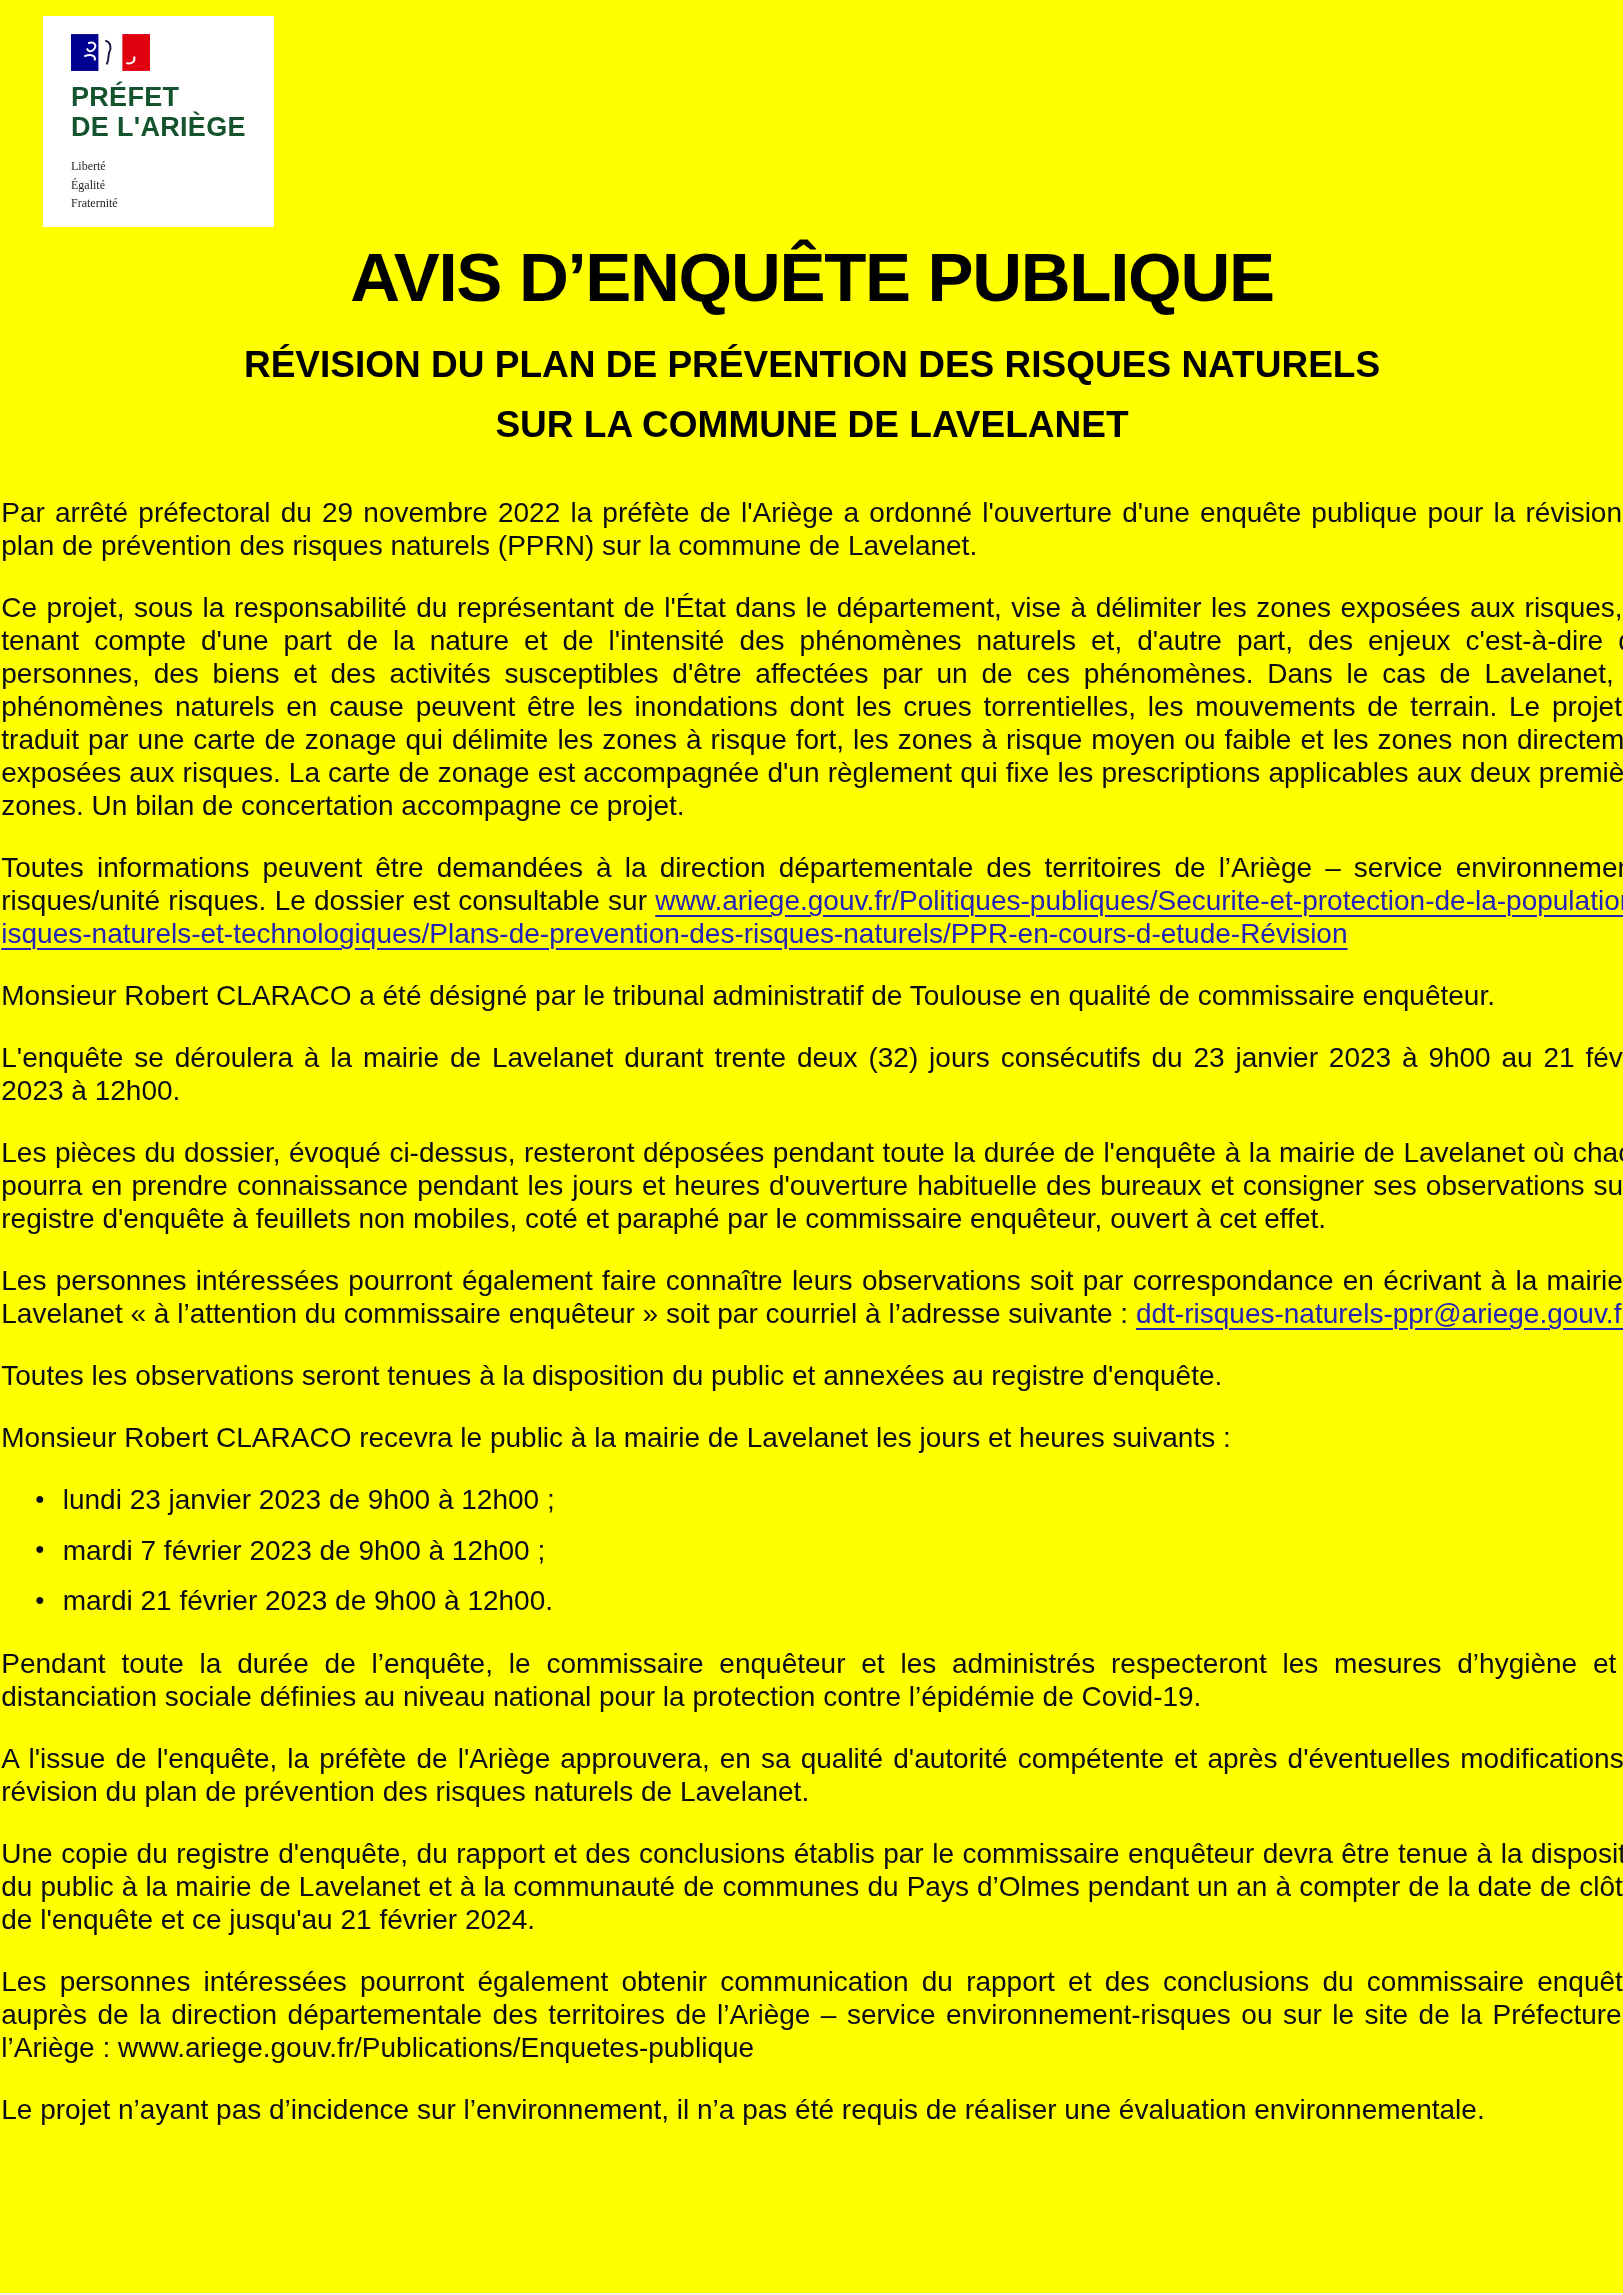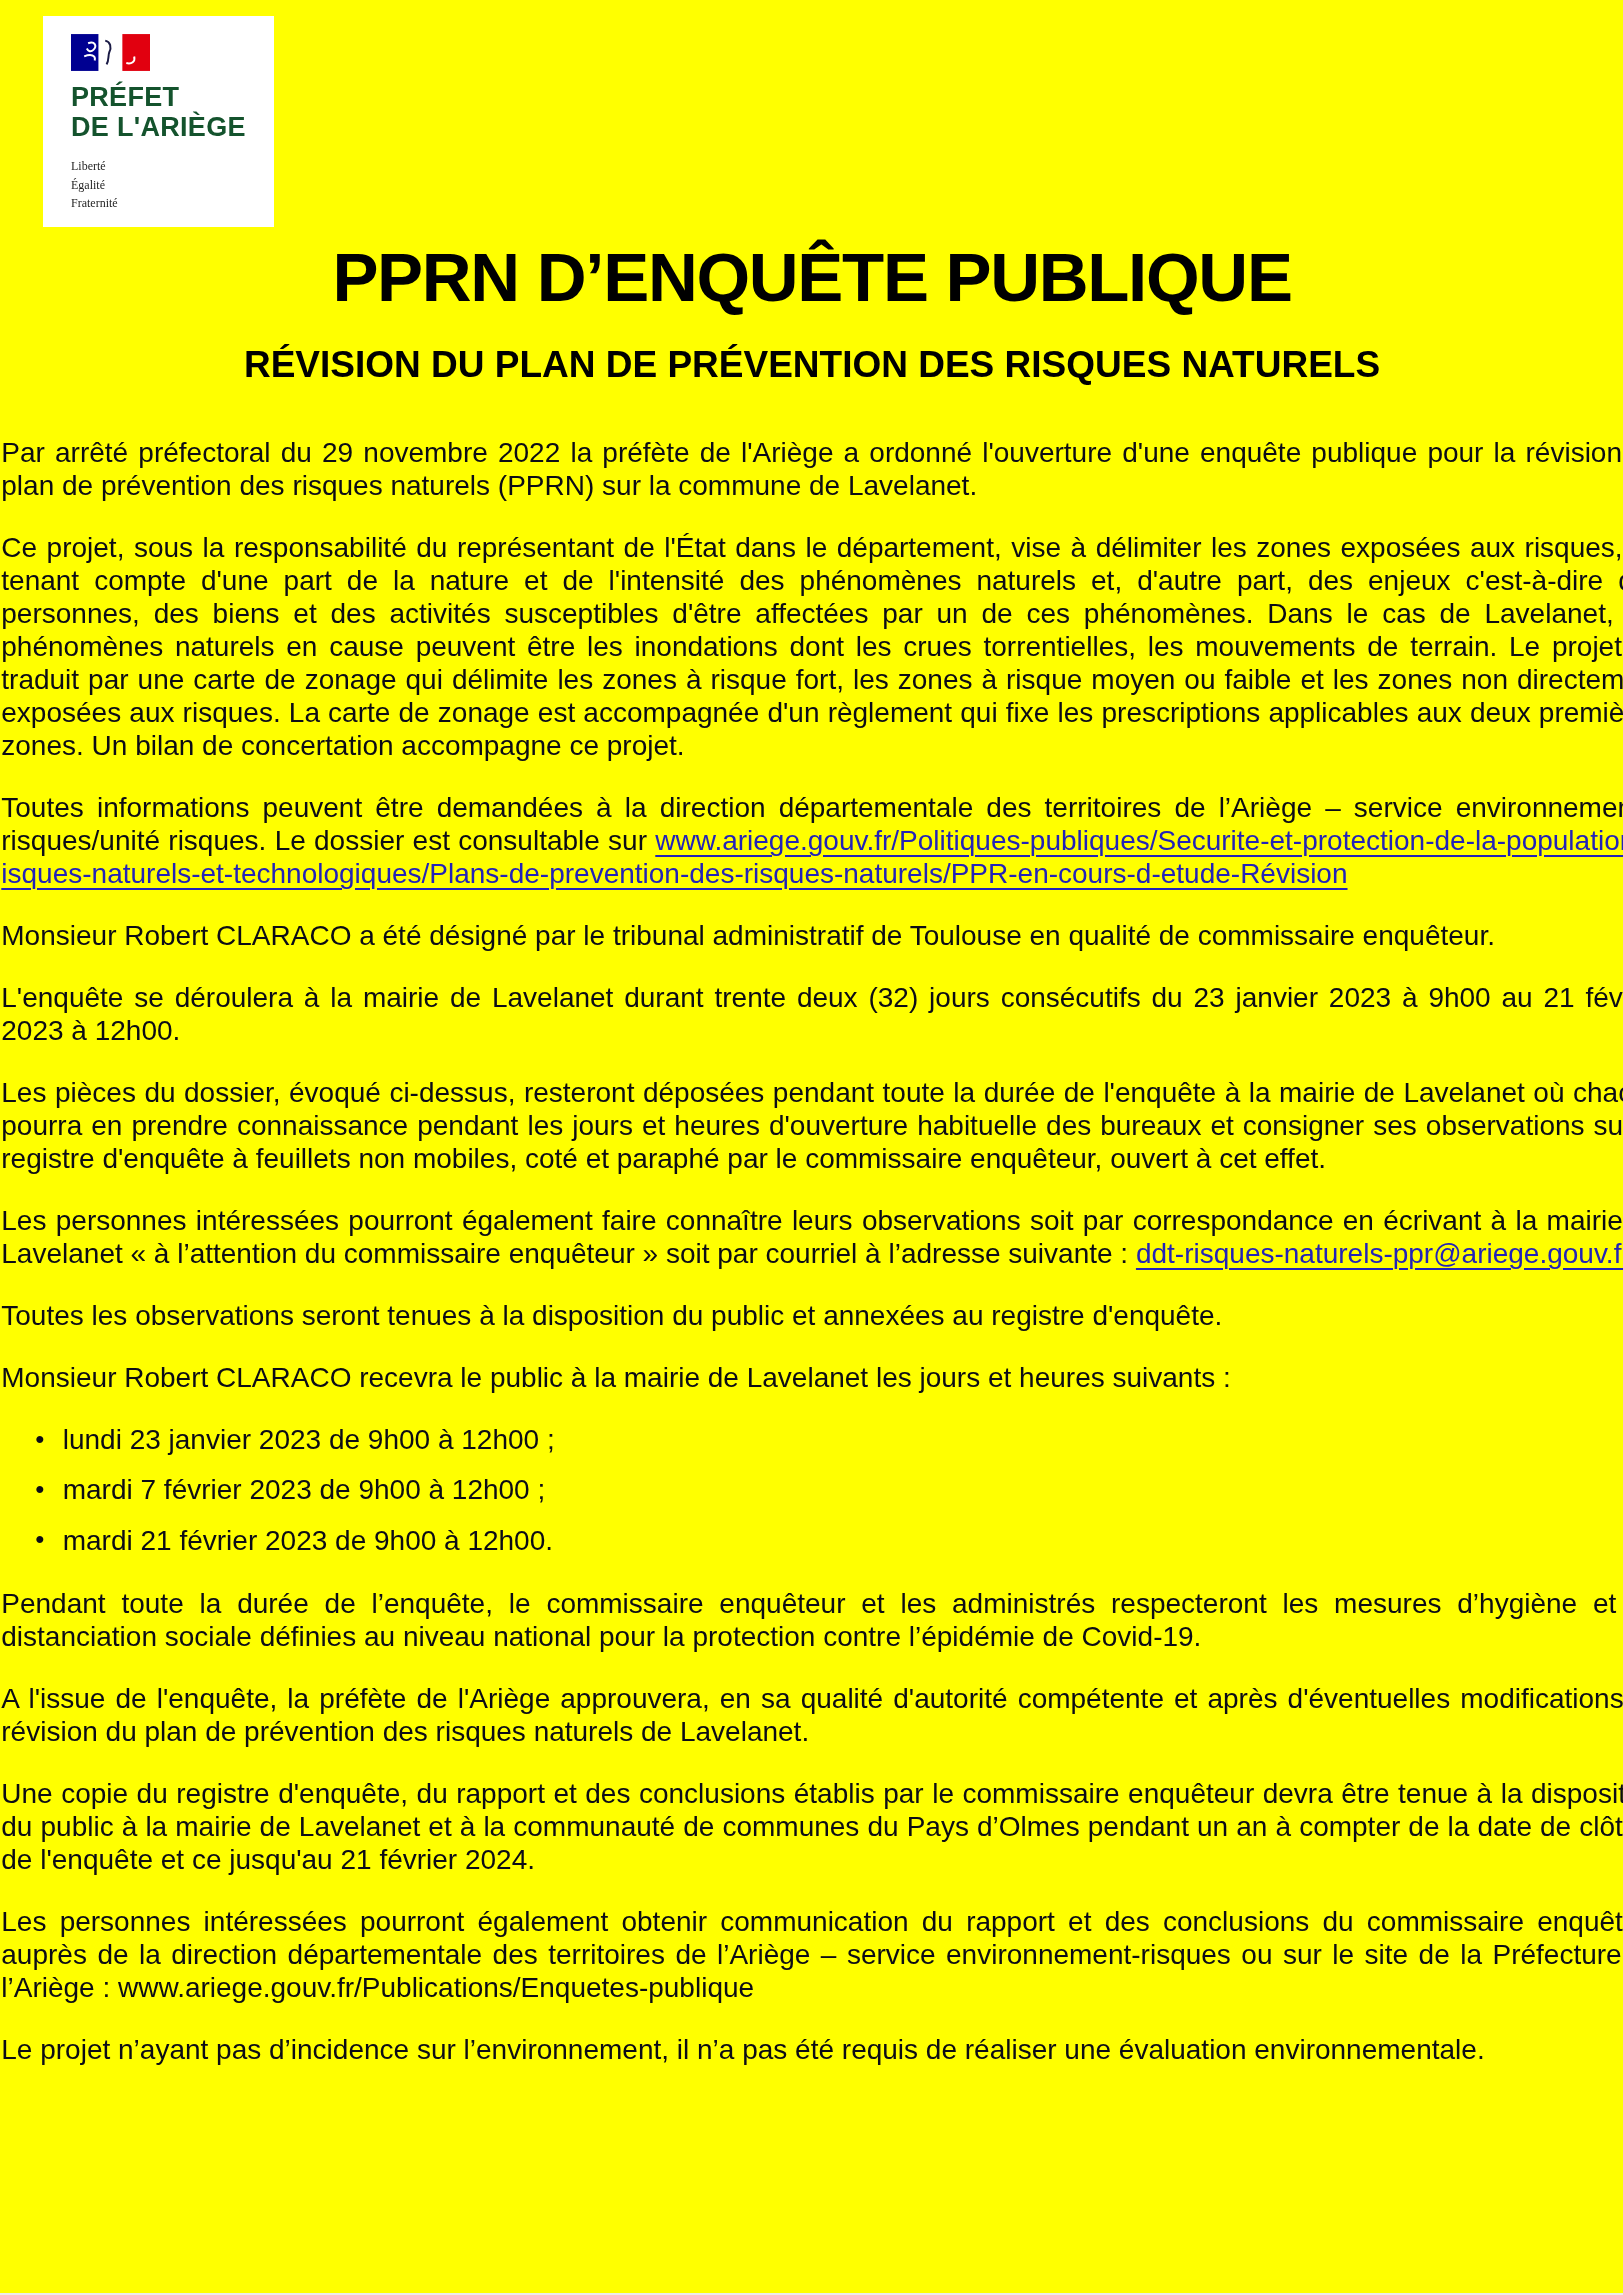--- a/index.html
+++ b/index.html
@@ -101,22 +101,23 @@
       <div>DE L'ARIÈGE</div>
     </div>
     <div class="motto">
       <div>Liberté</div>
       <div>Égalité</div>
       <div>Fraternité</div>
     </div>
   </div>
 
   <div class="header">
-    <h1>PPRN D’ENQUÊTE PUBLIQUE</h1>
+    <h1>AVIS D’ENQUÊTE PUBLIQUE</h1>
     <div class="subtitle s1">RÉVISION DU PLAN DE PRÉVENTION DES RISQUES NATURELS</div>
+    <div class="subtitle s2">SUR LA COMMUNE DE LAVELANET</div>
   </div>
 
   <div class="content">
 
     <p>Par arrêté préfectoral du 29 novembre 2022 la préfète de l'Ariège a ordonné l'ouverture d'une enquête publique pour la révision du plan de prévention des risques naturels (PPRN) sur la commune de Lavelanet.</p>
 
     <p>Ce projet, sous la responsabilité du représentant de l'État dans le département, vise à délimiter les zones exposées aux risques, en tenant compte d'une part de la nature et de l'intensité des phénomènes naturels et, d'autre part, des enjeux c'est-à-dire des personnes, des biens et des activités susceptibles d'être affectées par un de ces phénomènes. Dans le cas de Lavelanet, les phénomènes naturels en cause peuvent être les inondations dont les crues torrentielles, les mouvements de terrain. Le projet se traduit par une carte de zonage qui délimite les zones à risque fort, les zones à risque moyen ou faible et les zones non directement exposées aux risques. La carte de zonage est accompagnée d'un règlement qui fixe les prescriptions applicables aux deux premières zones. Un bilan de concertation accompagne ce projet.</p>
 
     <p><span>Toutes informations peuvent être demandées à la direction départementale des territoires de l’Ariège – service environnement - risques/unité risques. Le dossier est consultable sur </span><a class="doc-link" href="#">www.ariege.gouv.fr/Politiques-publiques/Securite-et-protection-de-la-population/Risques-naturels-et-technologiques/Plans-de-prevention-des-risques-naturels/PPR-en-cours-d-etude-Révision</a><span></span></p>
 

